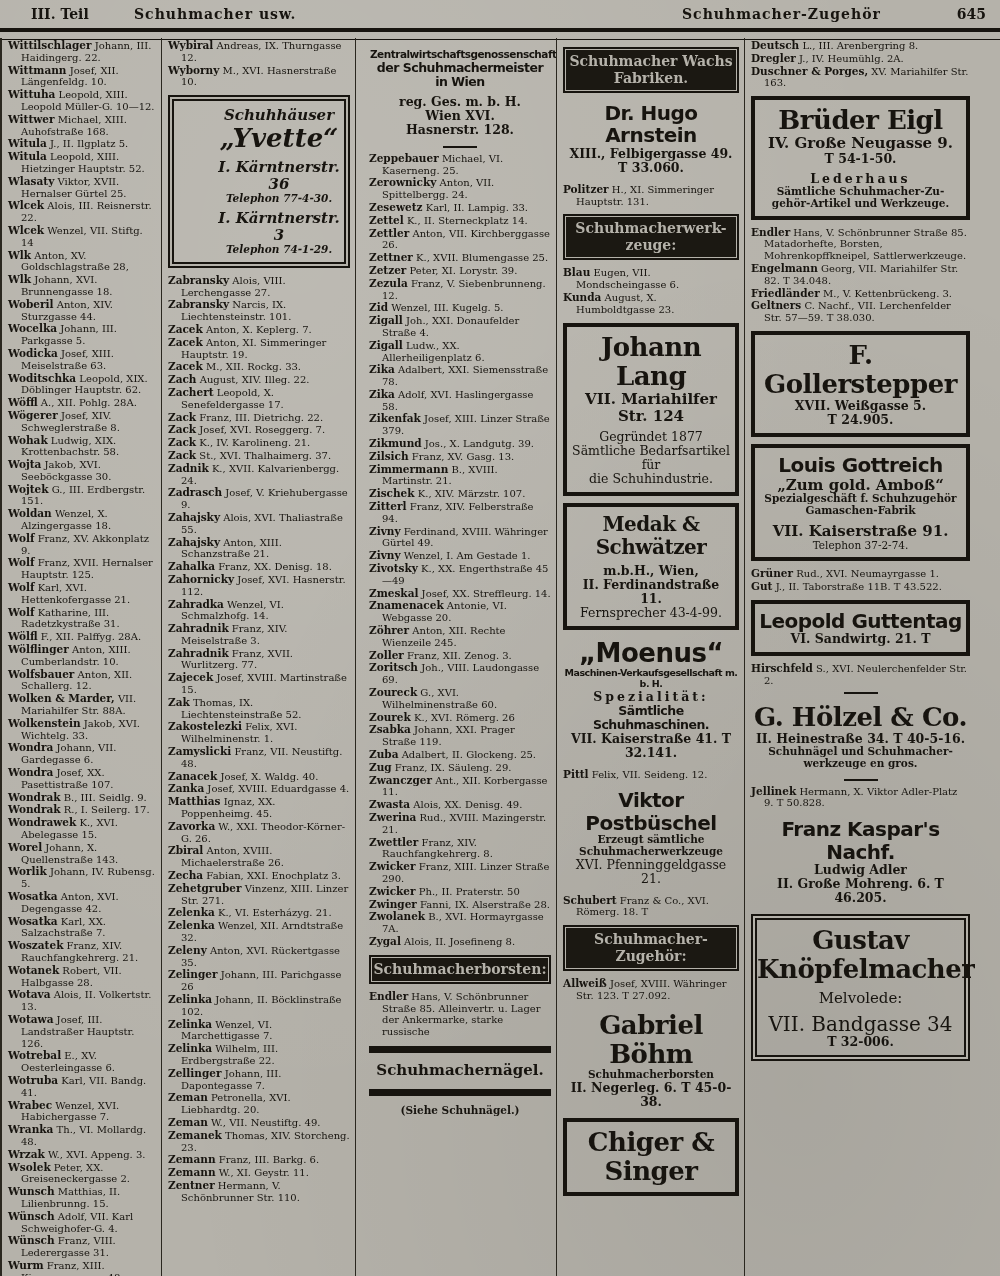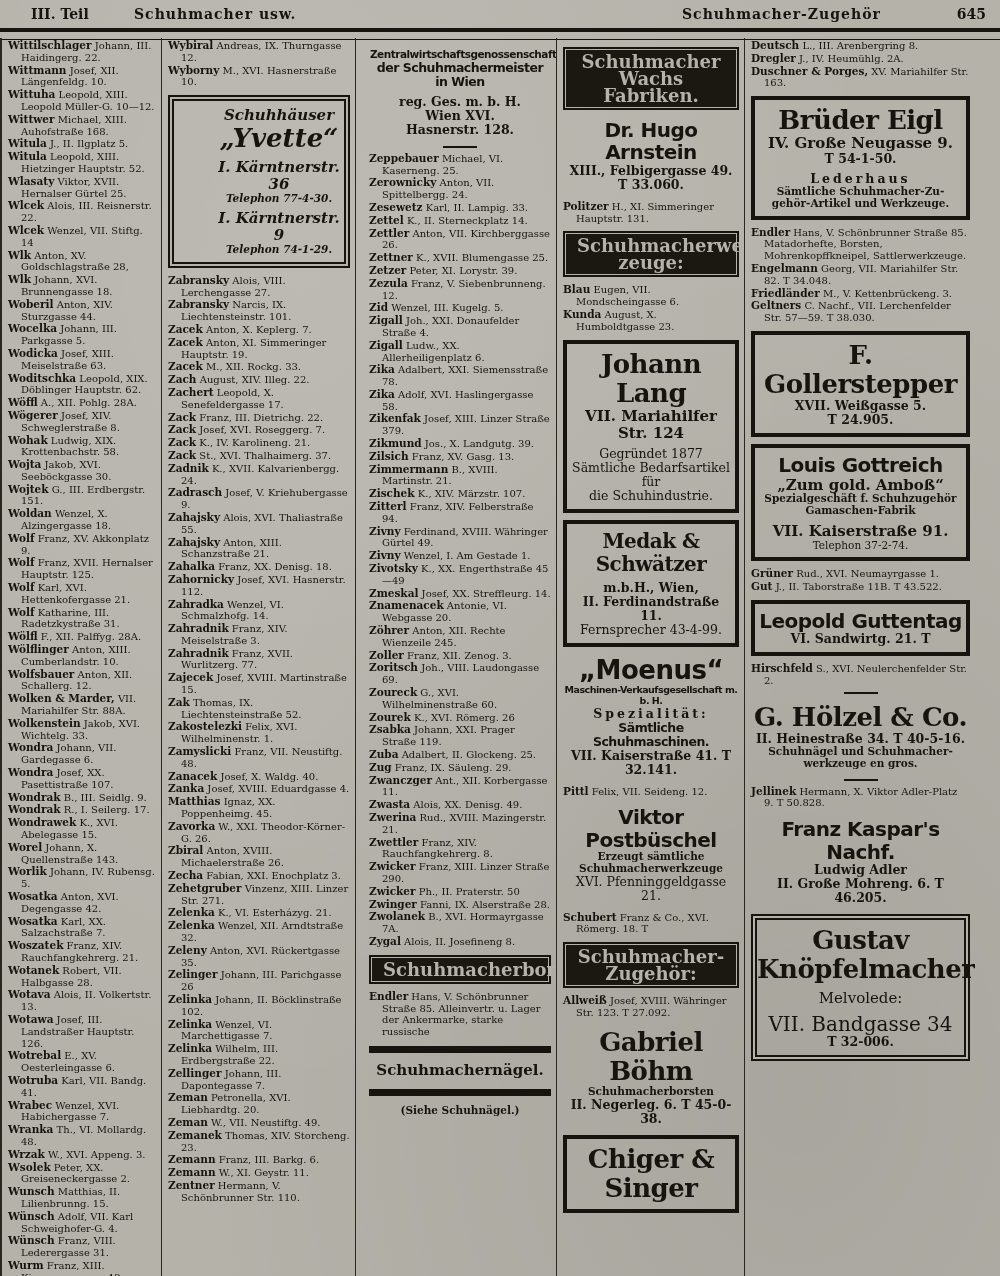--- a/index.html
+++ b/index.html
@@ -28,21 +28,21 @@
   #cols{position:absolute;top:38px;left:0;right:0;bottom:0;display:flex;}
   .col{box-sizing:border-box;border-right:1px solid #2a271f;padding:2px 5px 0 6px;overflow:hidden;}
   .col:first-child{border-left:2px solid #2a271f;}
   .col:last-child{border-right:none;}
   #c0{width:162px;} #c1{width:194px;} #c2{width:194px;margin-left:7px;} #c3{width:188px;} #c4{width:230px;}
   
   .entry{font-size:10px;line-height:11.8px;padding-left:13px;text-indent:-13px;margin:0 0 1px 0;}
   .entry b{font-size:10.5px;}
   
   .bar{background:#1b1812;color:#b5b2aa;text-align:center;font-weight:bold;
-    font-size:18px;line-height:17px;padding:4px 12px;margin:7px 0;
+    font-size:14px;line-height:17px;padding:4px 2px;margin:7px 0;
     border:2px solid #17140f;box-shadow:inset 0 0 0 1px #b5b2aa;}
   
   .ad{text-align:center;margin:7px 0;padding:2px 1px;}
   .ad.boxed{border:4px solid #17140f;padding:6px 3px;}
   .ad.boxed.double{border:2px solid #17140f;box-shadow:inset 0 0 0 2px #b5b2aa, inset 0 0 0 4px #17140f;padding:10px 4px;}
   .al{line-height:1.12;}
   .xs{font-size:9.5px;} .s{font-size:10.5px;} .m{font-size:12.5px;}
   .l{font-size:15px;} .xl{font-size:20px;} .xxl{font-size:26px;}
   .b{font-weight:bold;} .i{font-style:italic;margin-left:40px;}
   .sans{font-family:"DejaVu Sans", sans-serif;}
@@ -120,21 +120,21 @@
         <div class="entry"><b>Wybera</b> Josef, III. Göllnergasse 37.</div>
       </div>
     <div class="col" id="c1">
         <div class="entry"><b>Wybiral</b> Andreas, IX. Thurngasse 12.</div>
         <div class="entry"><b>Wyborny</b> M., XVI. Hasnerstraße 10.</div>
         <div class="ad boxed double">
           <div class="al l b i">Schuhhäuser</div>
           <div class="al xxl b i">„Yvette“</div>
           <div class="al l b i g">I. Kärntnerstr. 36</div>
           <div class="al s b i">Telephon 77-4-30.</div>
-          <div class="al l b i g">I. Kärntnerstr. 9</div>
+          <div class="al l b i g">I. Kärntnerstr. 3</div>
           <div class="al s b i">Telephon 74-1-29.</div>
         </div>
         <div class="entry"><b>Zabransky</b> Alois, VIII. Lerchengasse 27.</div>
         <div class="entry"><b>Zabransky</b> Narcis, IX. Liechtensteinstr. 101.</div>
         <div class="entry"><b>Zacek</b> Anton, X. Keplerg. 7.</div>
         <div class="entry"><b>Zacek</b> Anton, XI. Simmeringer Hauptstr. 19.</div>
         <div class="entry"><b>Zacek</b> M., XII. Rockg. 33.</div>
         <div class="entry"><b>Zach</b> August, XIV. Illeg. 22.</div>
         <div class="entry"><b>Zachert</b> Leopold, X. Senefeldergasse 17.</div>
         <div class="entry"><b>Zack</b> Franz, III. Dietrichg. 22.</div>

